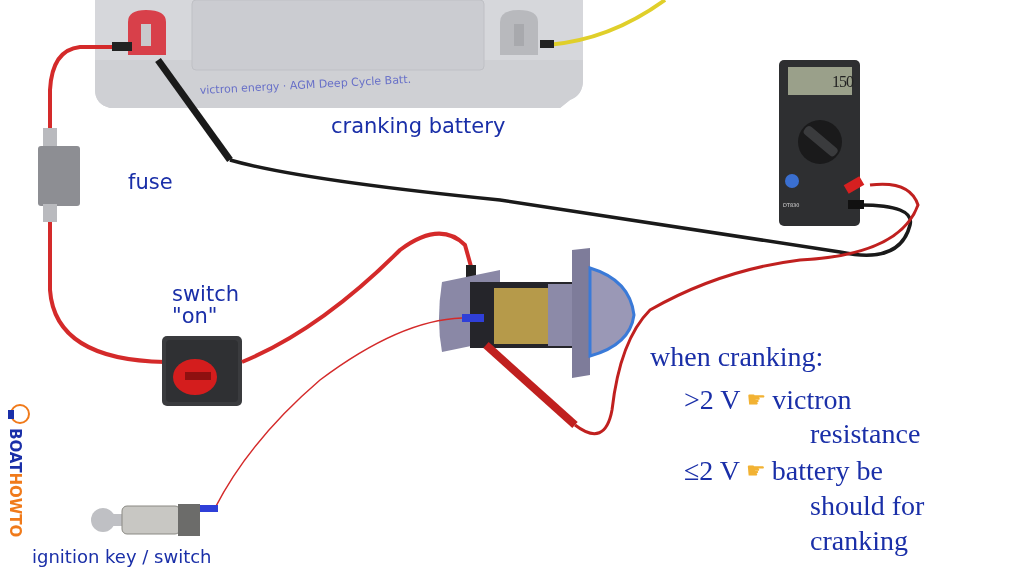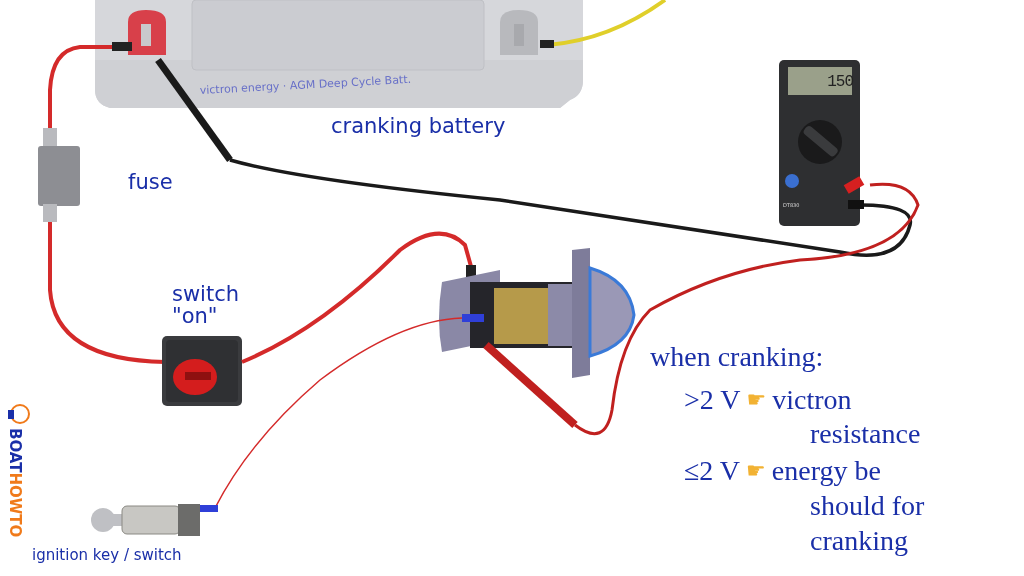--- a/index.html
+++ b/index.html
@@ -2,34 +2,34 @@
 <html><head>
 <meta charset="utf-8">
 <style>
   html, body { margin:0; padding:0; background:#ffffff; }
   body { width:1024px; height:576px; overflow:hidden; position:relative; font-family:"Liberation Sans", sans-serif; }
   #stage { position:absolute; left:0; top:0; width:1024px; height:576px; }
   .label { position:absolute; color:#1a2fa8; font-family:"DejaVu Sans", sans-serif; white-space:nowrap; line-height:1; }
   .lbl-battery { left:331px; top:116px; font-size:21px;text-align:center; }
   .lbl-fuse { left:90px; top:172px; font-size:21px;margin-left:38px; }
   .lbl-switch { left:172px; top:283px; font-size:21px; line-height:1.05; }
-  .lbl-ign { left:32px; top:548px; font-size:15px; }
+  .lbl-ign { left:32px; top:548px; font-size:18px; }
   .note { position:absolute; color:#1a2fa8; font-family:Liberation Serif, serif; font-size:28px; line-height:1; white-space:nowrap; }
   .n-head { left:650px; top:343px; }
   .n-gt { left:684px; top:386px; }
   .n-gt2 { left:810px; top:396px;margin-top:24px; }
   .n-le { left:684px; top:457px; }
   .n-le2 { left:810px; top:492px; }
   .n-le3 { left:810px; top:527px; }
   .hand { display:inline-block; font-size:22px; color:#f2b233; margin:0 6px; vertical-align:2px; }
   .logo { position:absolute; left:2px; top:400px; width:36px; height:125px; }
   .logo-text { position:absolute; left:6px; top:428px; writing-mode:vertical-rl; font-family:"DejaVu Sans", sans-serif; font-weight:bold; font-size:15px; letter-spacing:0px; }
   .logo-text .b1 { color:#1a2fa8; }
   .logo-text .b2 { color:#f07a1a; }
-  .lcd { position:absolute; left:797px; top:73px; width:56px; height:18px; font-family:Liberation Mono, monospace; font-size:16px; color:#222; text-align:right; letter-spacing:-1px; }
+  .lcd { position:absolute; left:797px; top:73px; width:56px; height:18px; font-family:Liberation Serif, serif; font-size:16px; color:#222; text-align:right; letter-spacing:-1px; }
 </style>
 </head>
 <body>
 
 <svg id="stage" viewBox="0 0 1024 576" xmlns="http://www.w3.org/2000/svg">
 
   <g>
     <path d="M95,0 L583,0 L583,80 Q583,95 570,100 L560,108 L110,108 Q95,104 95,90 Z" fill="#d6d7db"></path>
     <path d="M95,60 L583,60 L583,80 Q583,95 570,100 L560,108 L110,108 Q95,104 95,90 Z" fill="#cfd0d4"></path>
     <rect x="192" y="0" width="292" height="70" rx="4" fill="#cbccd1" stroke="#bfc0c5"></rect>
@@ -113,21 +113,21 @@
   <div>"on"</div>
 </div>
 <div class="label lbl-ign">ignition key / switch</div>
 
 <div class="note n-head">when cranking:</div>
 <div class="note n-gt">
   <span>&gt;2 V</span><span class="hand">☛</span><span>victron</span>
 </div>
 <div class="note n-gt2">resistance</div>
 <div class="note n-le">
-  <span>≤2 V</span><span class="hand">☛</span><span>energy be</span>
+  <span>≤2 V</span><span class="hand">☛</span><span>battery be</span>
 </div>
 <div class="note n-le2">should for</div>
 <div class="note n-le3">cranking</div>
 
 <svg class="logo" viewBox="0 0 36 125">
   <circle cx="18" cy="14" r="9" fill="none" stroke="#f07a1a" stroke-width="2"></circle>
   <rect x="6" y="10" width="6" height="9" fill="#1a2fa8"></rect>
 </svg>
 <div class="logo-text"><span class="b1">BOAT</span><span class="b2">HOWTO</span></div>
 

